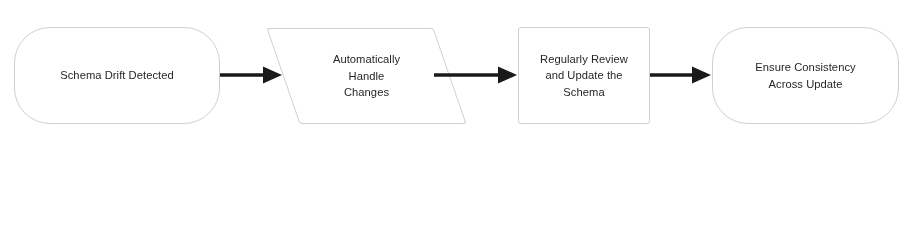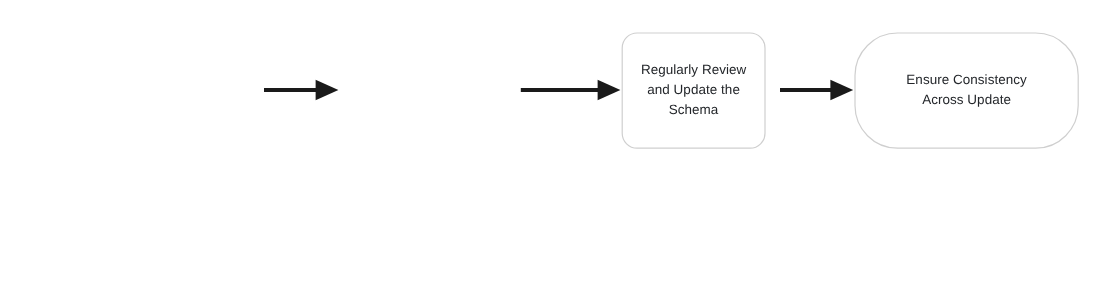--- a/index.html
+++ b/index.html
@@ -70,23 +70,23 @@
   }
   .node-parallelogram .node-label {
     position: relative;
     z-index: 2;
     width: 100%;
   }
   
   .node-process {
     left: 518px;
     top: 27px;
-    width: 120px;
+    width: 132px;
     height: 97px;
-    border-radius: 13px;
+    border-radius: 3px;
   }
   
   .node-end {
     left: 712px;
     top: 27px;
     width: 187px;
     height: 97px;
     border-radius: 36px;
   }
   
@@ -99,28 +99,37 @@
   .connector svg {
     display: block;
     overflow: visible;
   }
 </style>
 </head>
 <body>
 
 <div id="flow-canvas">
 
+  <div class="node node-start">
+    <span class="node-label">Schema Drift Detected</span>
+  </div>
 
   <div class="connector" style="left:220px; width:63px;">
     <svg width="63" height="24" viewBox="0 0 63 24" aria-hidden="true">
       <line x1="0" y1="12" x2="47" y2="12" stroke="#1a1a1a" stroke-width="3.4"></line>
       <polygon points="43,3.5 62,12 43,20.5" fill="#1a1a1a"></polygon>
     </svg>
   </div>
 
+  <div class="node node-parallelogram">
+    <span class="para-shape"></span>
+    <span class="node-label">Automatically
+Handle
+Changes</span>
+  </div>
 
   <div class="connector" style="left:434px; width:84px;">
     <svg width="84" height="24" viewBox="0 0 84 24" aria-hidden="true">
       <line x1="0" y1="12" x2="68" y2="12" stroke="#1a1a1a" stroke-width="3.4"></line>
       <polygon points="64,3.5 83,12 64,20.5" fill="#1a1a1a"></polygon>
     </svg>
   </div>
 
   <div class="node node-process">
     <span class="node-label">Regularly Review

